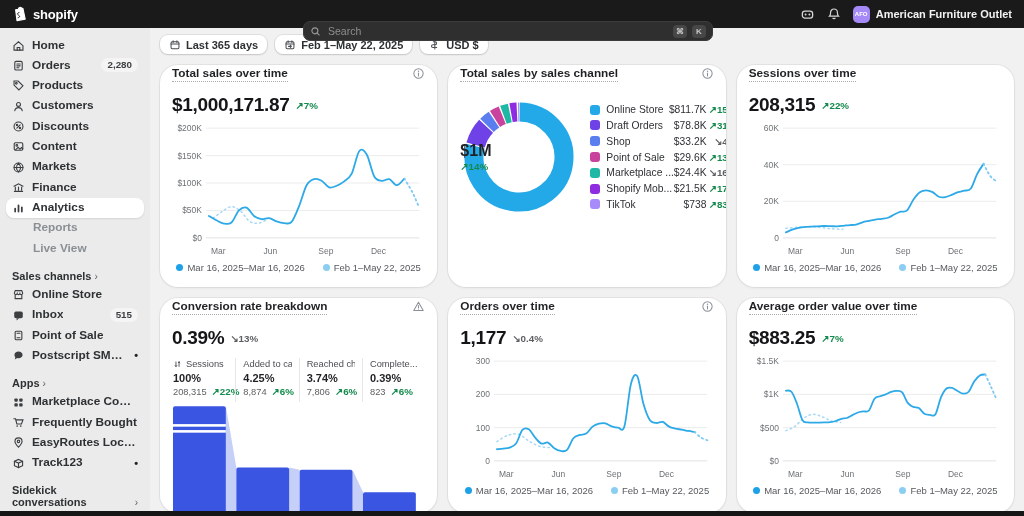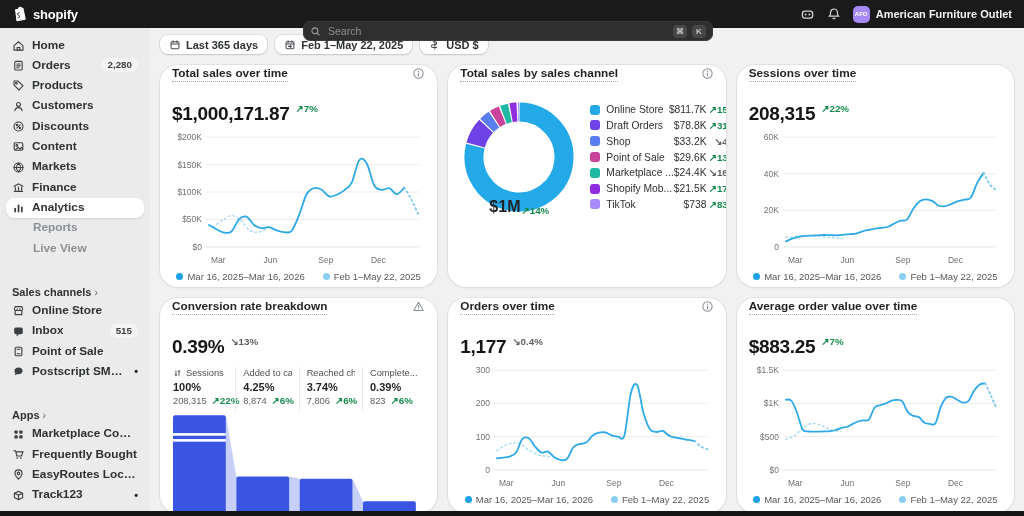--- a/index.html
+++ b/index.html
@@ -32,52 +32,52 @@
            display:flex;flex-direction:column;font-size:11.8px}
   .nav-item{display:flex;align-items:center;gap:7px;padding:2.5px 6px;border-radius:8px;
             font-weight:600;color:#2e3133;line-height:1.3;cursor:default}
   .nav-item .ni{color:#3c3f42;flex:0 0 auto}
   .nav-item.active{background:#fff;box-shadow:0 1px 2px rgba(0,0,0,.1)}
   .nav-item.sub{padding-left:27px;color:#8a8f94;font-weight:600}
   .badge{margin-left:auto;background:#f4f4f4;border-radius:7px;padding:0 6px;font-size:9.8px;
          font-weight:600;color:#3c3f42;line-height:14px}
   .dot-ind{margin-left:auto;color:#1f2124;font-size:11px;line-height:1}
   .section-h{display:flex;align-items:flex-end;gap:3px;font-size:11px;font-weight:700;
-             color:#2e3133;margin:27px 6px 3px}
+             color:#2e3133;margin:11px 6px 3px}
   .section-h .chev{color:#5c5f62;font-size:10px;font-weight:400}
 
   
   .main{flex:1;padding:7px 10px 0;box-sizing:border-box}
   .filters{display:flex;gap:8px}
   .pill{display:flex;align-items:center;gap:5px;background:#fff;border-radius:8px;height:19px;
         padding:0 9px;font-size:11px;font-weight:600;color:#2e3133;
         box-shadow:0 0 0 1px rgba(0,0,0,.07),0 1px 2px rgba(0,0,0,.12)}
   .pill .pi{color:#4a4d52}
   .grid{display:grid;grid-template-columns:repeat(3,1fr);gap:11px;margin-top:11px}
   .card{background:#fff;border-radius:18px;padding:1px 12px;box-sizing:border-box;
         box-shadow:0 0 0 1px rgba(0,0,0,.05),0 1px 3px rgba(0,0,0,.06);
         height:222px;overflow:hidden;position:relative}
   .card.row2{height:215px}
   .card-head{display:flex;justify-content:space-between;align-items:flex-start}
   .card-title{font-size:11.8px;font-weight:700;color:#1f2124;border-bottom:1.5px dotted #ababab;
               padding-bottom:1px}
   .head-icon{color:#8a8f98;margin-top:1px}
-  .value-row{display:flex;gap:6px;margin-top:21px}
+  .value-row{display:flex;align-items:center;gap:6px;margin-top:12px}
   .card-value{font-size:19px;font-weight:700;color:#141517;letter-spacing:-.3px}
   .delta{font-size:9.8px;font-weight:700;white-space:nowrap}
   .delta.up{color:#158a4d}
   .delta.down{color:#5c5f62}
   .legend{display:flex;justify-content:center;gap:18px;margin-top:5px;font-size:9.5px;color:#55585c}
   .legend span{display:flex;align-items:center;gap:4px}
   .ldot{width:7px;height:7px;border-radius:50%}
 
   
   .donut-wrap{display:flex;align-items:center;margin-top:16px}
   .donut-box{position:relative;width:118px;height:118px;flex:0 0 auto}
-  .donut-center{position:absolute;inset:0;display:flex;flex-direction:row;align-items:flex-end;
+  .donut-center{position:absolute;inset:0;display:flex;flex-direction:column;align-items:flex-start;
                 justify-content:center;gap:1px}
   .donut-center .cv{font-size:16px;font-weight:700}
   .chan-legend{flex:1;margin-left:12px;display:flex;flex-direction:column;gap:4.8px;font-size:10.3px}
   .chan-row{display:flex;align-items:center;min-height:11px}
   .swatch{width:10px;height:10px;border-radius:3px;margin-right:6px;flex:0 0 auto}
   .chan-label{color:#2e3133;white-space:nowrap;overflow:hidden;text-overflow:ellipsis}
   .chan-val{margin-left:auto;color:#2e3133}
   .chan-row .delta{width:30px;text-align:right}
 
   

